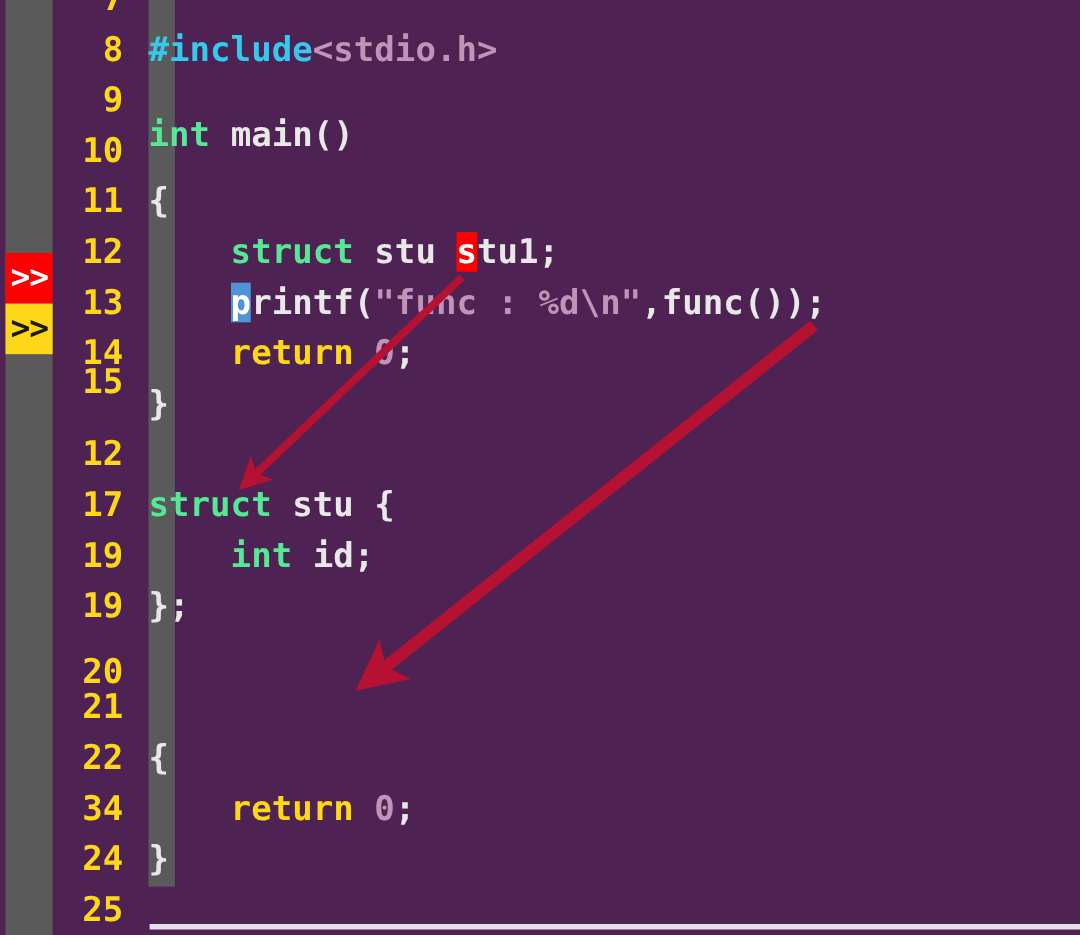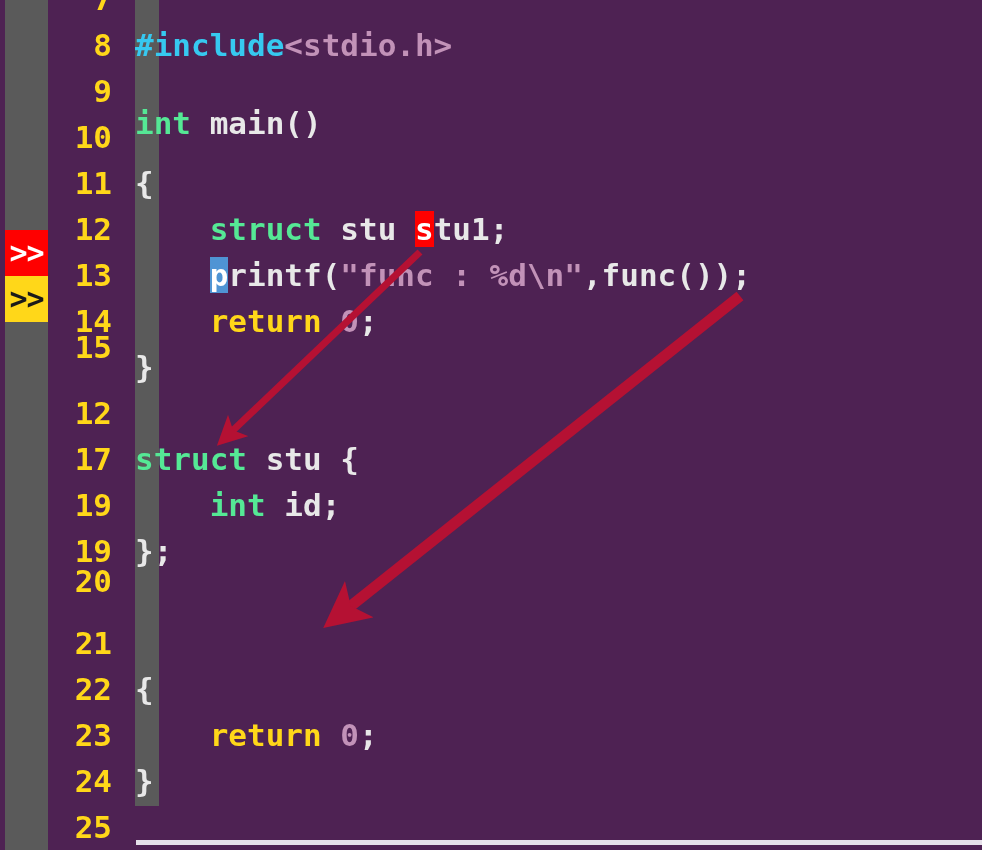--- a/index.html
+++ b/index.html
@@ -148,24 +148,24 @@
     <div class="linenr" style="top:114px;text-align:right;">10</div>
     <div class="linenr" style="top:160px;">11</div>
     <div class="linenr" style="top:206px;">12</div>
     <div class="linenr" style="top:252px;">13</div>
     <div class="linenr" style="top:298px;">14</div>
     <div class="linenr" style="top:324px;margin-left:33px;">15</div>
     <div class="linenr" style="top:390px;">12</div>
     <div class="linenr" style="top:436px;">17</div>
     <div class="linenr" style="top:482px;">19</div>
     <div class="linenr" style="top:528px;">19</div>
-    <div class="linenr" style="top:558px;">20</div>
+    <div class="linenr" style="top:588px;">20</div>
     <div class="linenr" style="top:620px;padding-left:12px;">21</div>
     <div class="linenr" style="top:666px;">22</div>
-    <div class="linenr" style="top:712px;">23</div>
+    <div class="linenr" style="top:712px;">34</div>
     <div class="linenr" style="top:758px;">24</div>
     <div class="linenr" style="top:804px;">25</div>
   </div>
 
   <div class="fold-column"></div>
 
   <div class="code-area">
 
     <div class="code-line" style="top:-24px;"></div>
 

